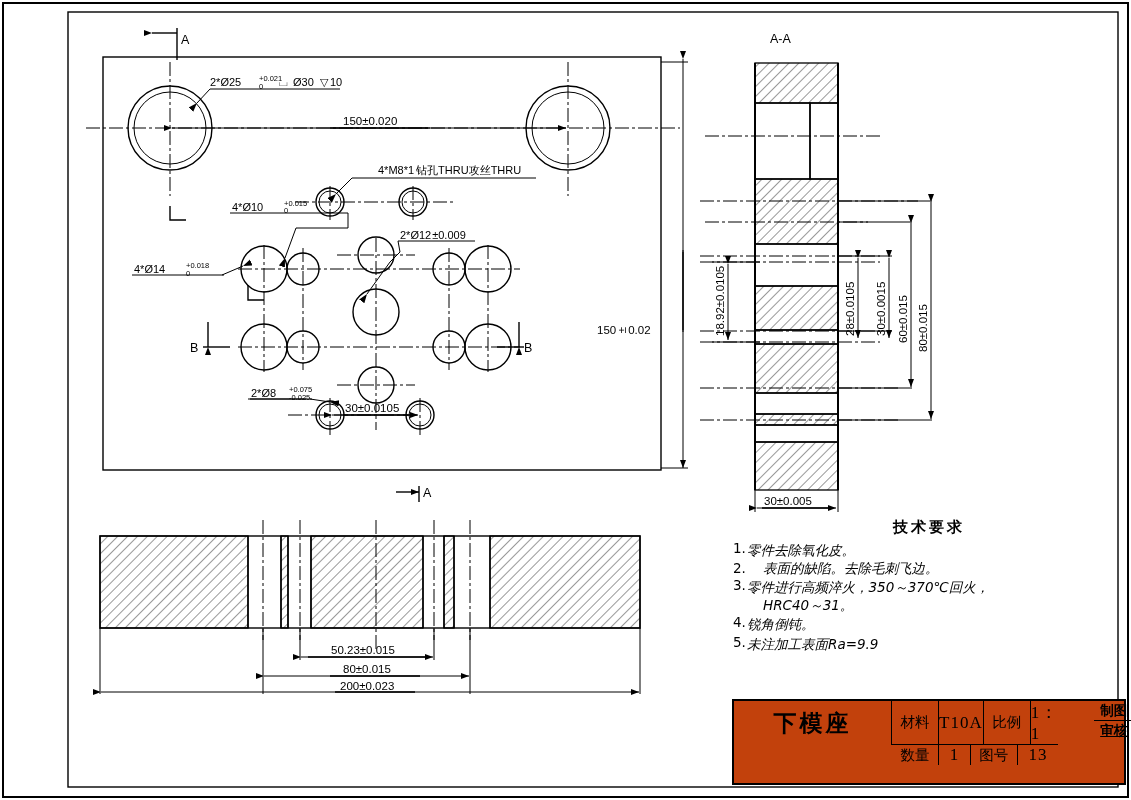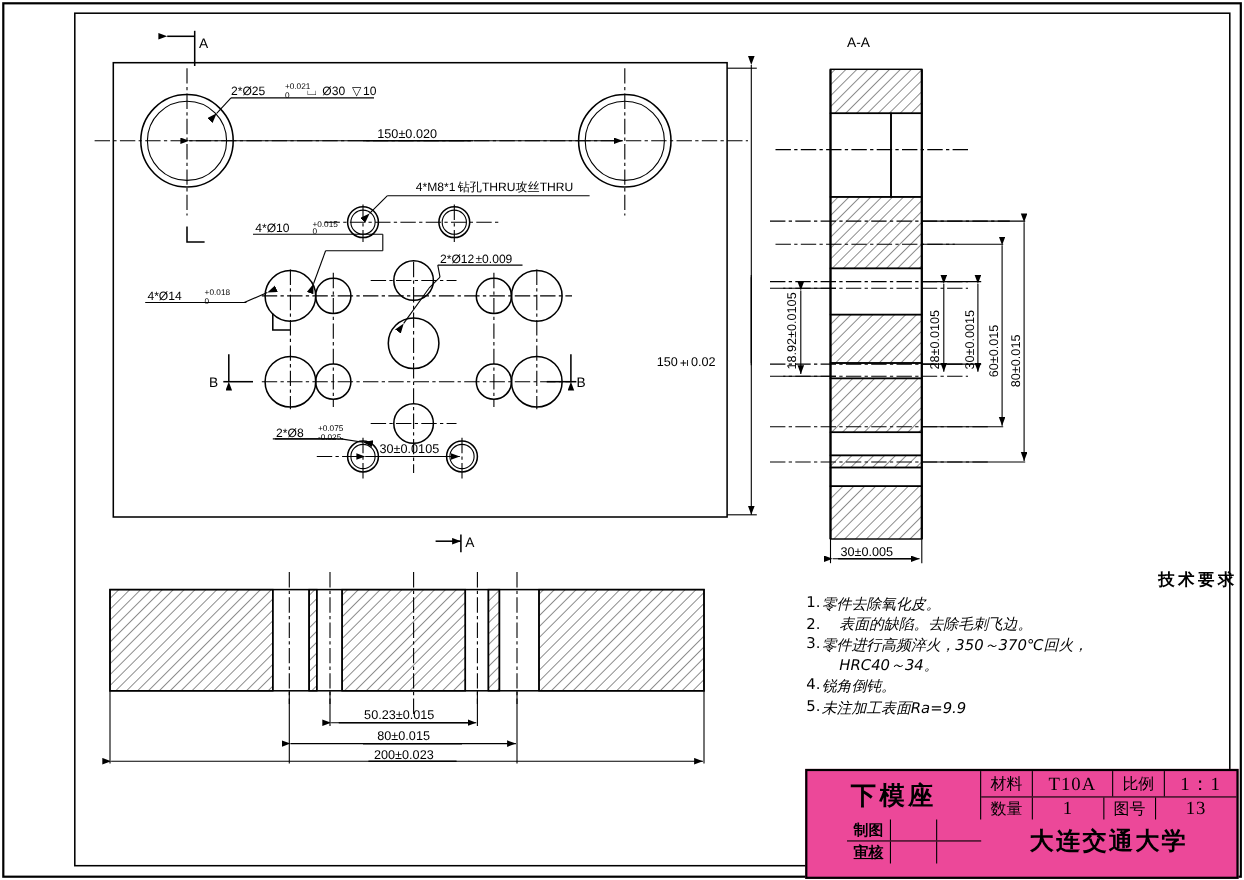--- a/index.html
+++ b/index.html
@@ -42,34 +42,34 @@
   .tech-line {
     font-family: "DejaVu Sans", sans-serif;
     font-size: 13.5px;
     white-space: nowrap;
   }
   #tech {
     position: absolute;
     left: 733px; top: 518px;
     width: 392px;
   }
-  #tech .ttl { text-align: right; letter-spacing: 3px; margin-bottom: 3px; }
+  #tech .ttl { text-align: center; letter-spacing: 3px; margin-bottom: 3px; }
   #tech ol { margin: 0; padding: 0; list-style: none; }
   #tech li { display: flex; align-items: flex-start; line-height: 1.26; }
   #tech li .num { width: 14px; flex: 0 0 14px; font-size: 13.5px; }
   #tech li .body { flex: 1 1 auto; font-style: italic; }
   #tech li .body .cont { display: block; padding-left: 16px; }
   
   #titleblock {
     position: absolute;
     left: 732px; top: 699px;
-    width: 394px; height: 100px;
+    width: 394px; height: 86px;
     border: 2px solid #000;
-    display: flex; flex-direction: column;
-    background: #ec4899;
+    display: flex; flex-direction: row;
+    background: #c2410c;
   }
   .tb-top { height: 44px; flex: 0 0 44px; display: flex; }
   .tb-bot { height: 40px; flex: 0 0 40px; display: flex; }
   .tb-cell {
     border-right: 1.6px solid #000;
     display: flex; align-items: center; justify-content: center;
     font-family: "DejaVu Sans", sans-serif;
     overflow: hidden;
   }
   .tb-name {
@@ -439,21 +439,21 @@
     <li>
       <span class="num tech-line">2.</span>
       <span class="body">
         <span class="cont tech-line">表面的缺陷。去除毛刺飞边。</span>
       </span>
     </li>
     <li>
       <span class="num tech-line">3.</span>
       <span class="body">
         <span class="tech-line">零件进行高频淬火，350～370℃回火，</span>
-        <span class="cont tech-line">HRC40～34。</span>
+        <span class="cont tech-line">HRC40～31。</span>
       </span>
     </li>
     <li>
       <span class="num tech-line">4.</span>
       <span class="body"><span class="tech-line">锐角倒钝。</span></span>
     </li>
     <li>
       <span class="num tech-line">5.</span>
       <span class="body"><span class="tech-line">未注加工表面Ra=9.9</span></span>
     </li>

